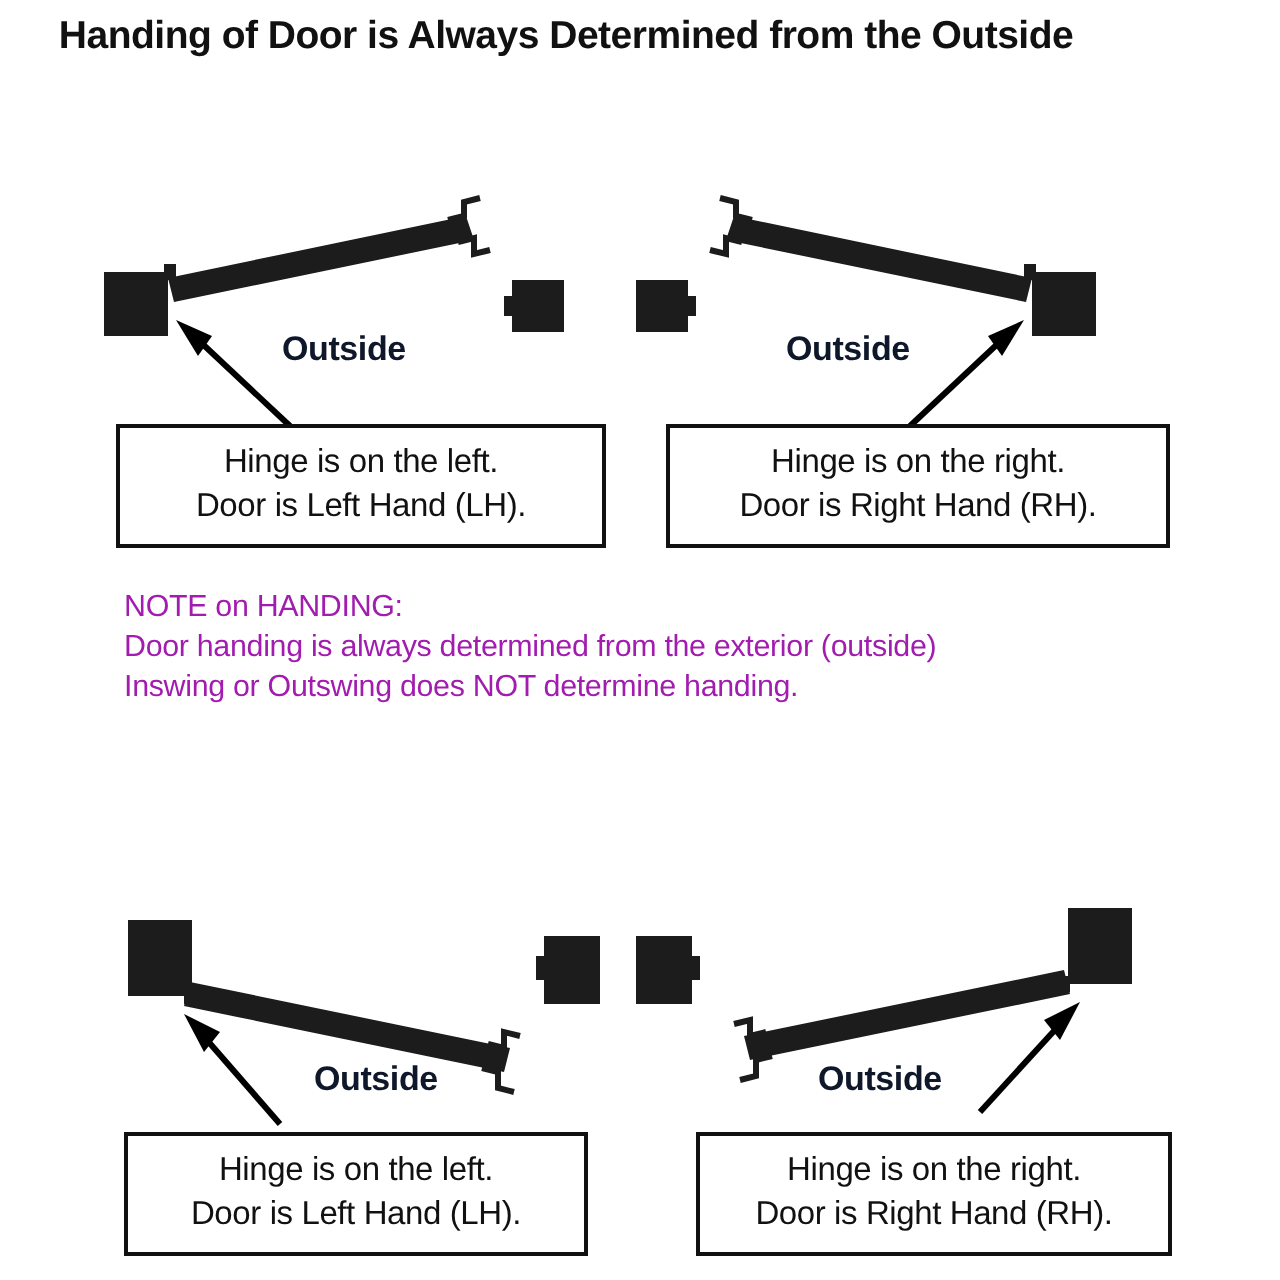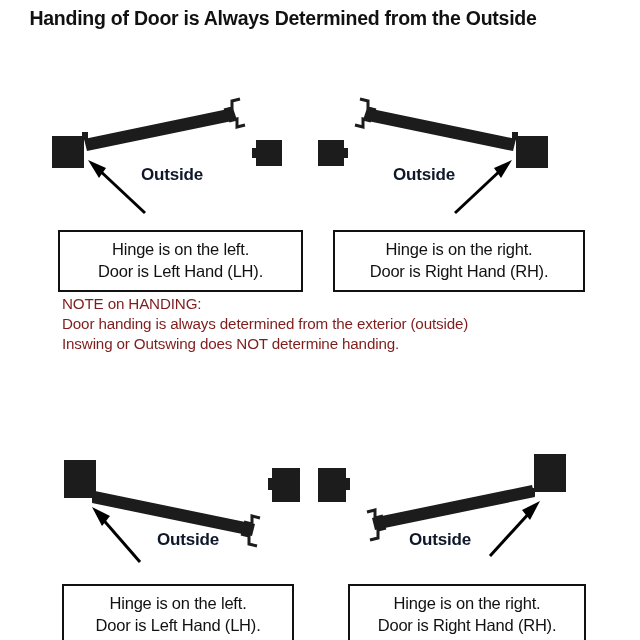--- a/index.html
+++ b/index.html
@@ -48,35 +48,34 @@
     box-sizing: border-box;
     display: flex;
     flex-direction: column;
     align-items: center;
     justify-content: center;
     font-size: 16.5px;
     line-height: 1.32;
     color: #111111;
     letter-spacing: -0.2px;
     z-index: 3;
-    margin-top: 18px;
   }
   .caption-box span { display: block; white-space: nowrap; }
   .outside-label {
     position: absolute;
     font-size: 17px;
     color: #0f172a;
     letter-spacing: -0.2px;
     white-space: nowrap;
     z-index: 2;
     font-weight: bold;
   }
   .note-block {
     position: absolute;
-    color: #7f1d1d;
+    color: #a21caf;
     font-size: 15.2px;
     line-height: 1.33;
     letter-spacing: -0.15px;
     white-space: nowrap;
   }
   .note-block span { display: block; }
   svg.art {
     position: absolute;
     left: 0;
     top: 0;

